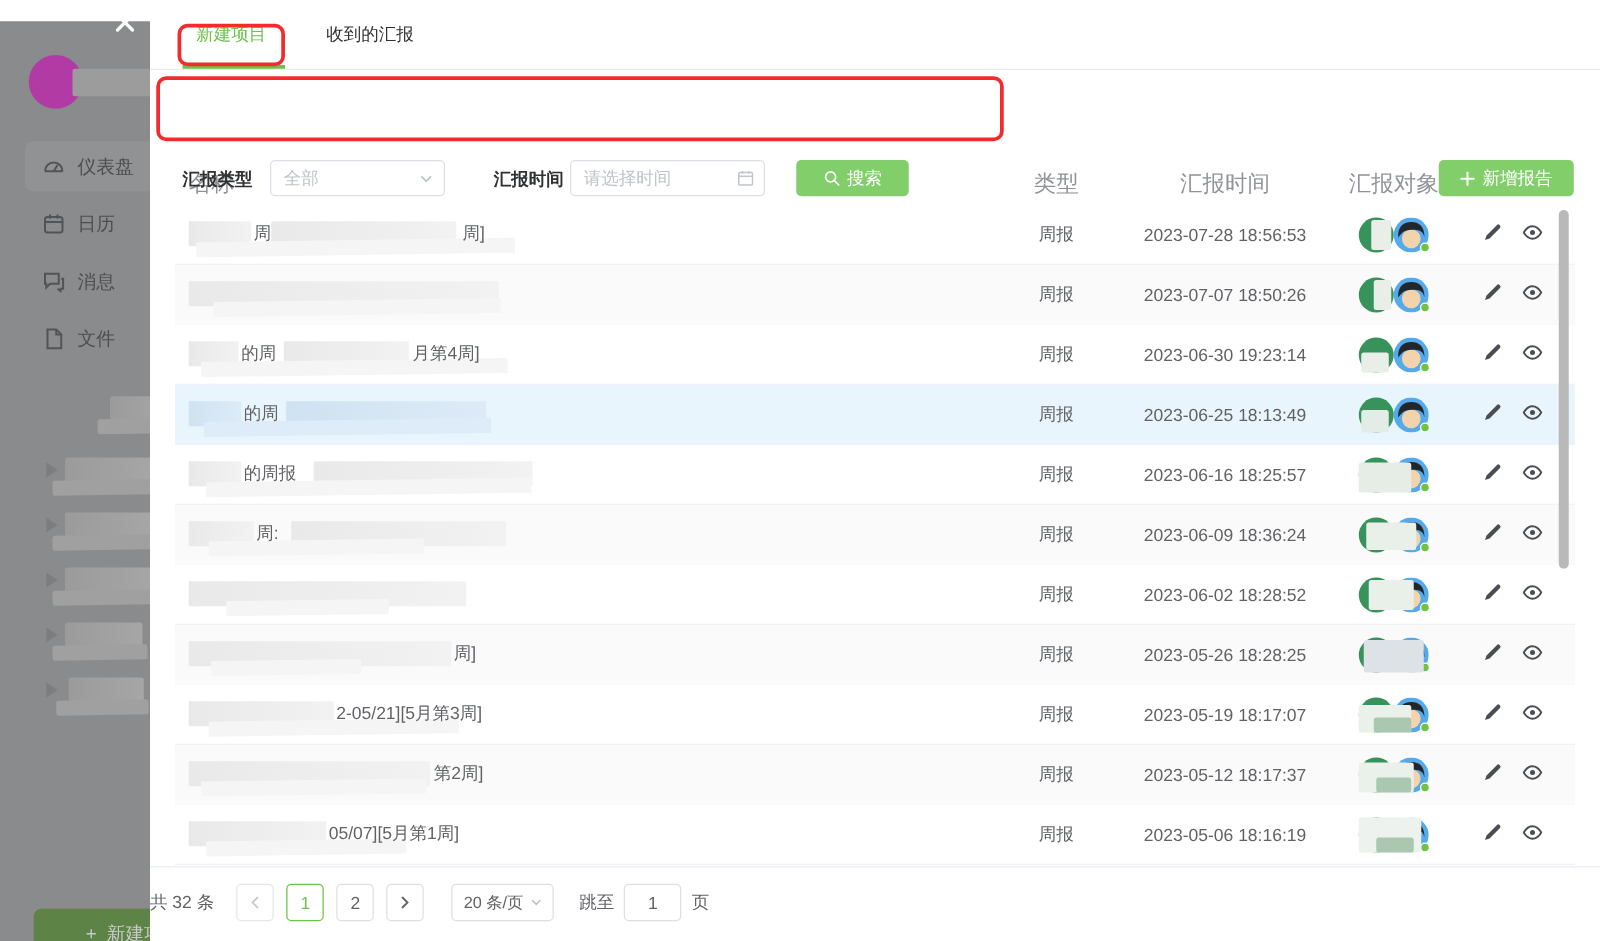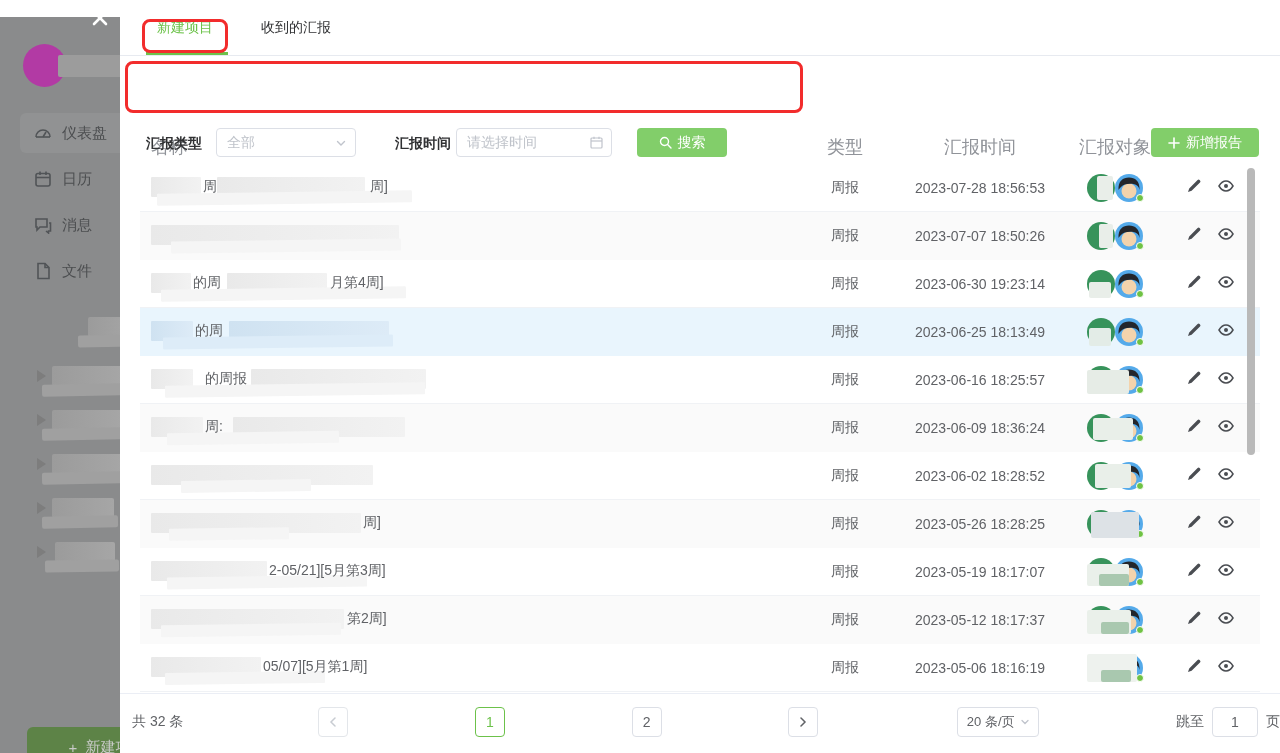--- a/index.html
+++ b/index.html
@@ -73,21 +73,21 @@
   .av-blue svg { display:block; }
   .av-dot { position:absolute; left:49px; top:20px; width:8px; height:8px; border-radius:50%; background:#6fc243; border:1px solid #fff; }
   .av-mask { position:absolute; border-radius:2px; }
   .op-icon { display:inline-block; width:16px; height:16px; margin-right:12px; cursor:pointer; }
   .op-icon svg { display:block; width:16px; height:16px; }
 
   
   .scroll-thumb { position:absolute; left:1127px; top:168px; width:8px; height:287px; border-radius:4px; background:#b9b9b9; z-index:12; }
 
   
-  .pager { position:absolute; left:0; top:694px; width:1160px; height:59px; display:flex; align-items:center; justify-content:space-between; gap:10px; padding-bottom:4px; font-size:14px; color:#606266;padding-left:12px; }
+  .pager { position:absolute; left:0; top:694px; width:1160px; height:59px; display:flex; align-items:center; justify-content:flex-start; gap:10px; padding-bottom:4px; font-size:14px; color:#606266; }
   .pg-total { margin-right:8px; }
   .pg-btn { width:30px; height:30px; border:1px solid #dcdfe6; border-radius:4px; background:#fff; display:flex; align-items:center; justify-content:center; font-size:14px; color:#606266; cursor:pointer; }
   .pg-btn.disabled { color:#c8ccd2; border-color:#e3e6ea; cursor:default; }
   .pg-btn.active { border-color:#6cc24a; color:#6cc24a; }
   .pg-size { width:82px; height:30px; border:1px solid #dcdfe6; border-radius:4px; background:#fff; display:flex; align-items:center; justify-content:center; gap:5px; font-size:13px; cursor:pointer; margin-left:12px; }
   .pg-jump { margin-left:10px; display:flex; align-items:center; gap:8px; }
   .pg-input { width:46px; height:30px; border:1px solid #dcdfe6; border-radius:4px; text-align:center; font-size:14px; color:#606266; font-family:inherit; }
   .arrow-svg { display:block; }
 </style>
 </head>
@@ -380,21 +380,21 @@
                 <circle cx="8" cy="8" r="2" fill="#4a4d52"></circle>
               </svg>
       </span>
     </div>
   </div>
         <div class="trow">
     <div class="cell col-name name-wrap">
             <div class="nblock" style="left: 11px; width: 42px;"></div>
             <div class="nblock" style="left: 111px; width: 175px;"></div>
             <div class="nsmear" style="left: 25px; width: 260px;"></div>
-            <span class="name-frag" style="left: 55px; margin-left: 10px;">的周报</span>
+            <span class="name-frag" style="left: 55px;">的周报</span>
           </div>
     <div class="cell col-type rtype">周报</div>
     <div class="cell col-time rtime">2023-06-16 18:25:57</div>
     <div class="cell col-obj">
       <div class="avatar-pair">
         <div class="av-green"></div>
         <div class="av-blue">
           <svg viewBox="0 0 28 28">
                   <circle cx="14" cy="14" r="14" fill="#54aaea"></circle>
                   <circle cx="14" cy="17" r="7.5" fill="#f3d3ac"></circle>

